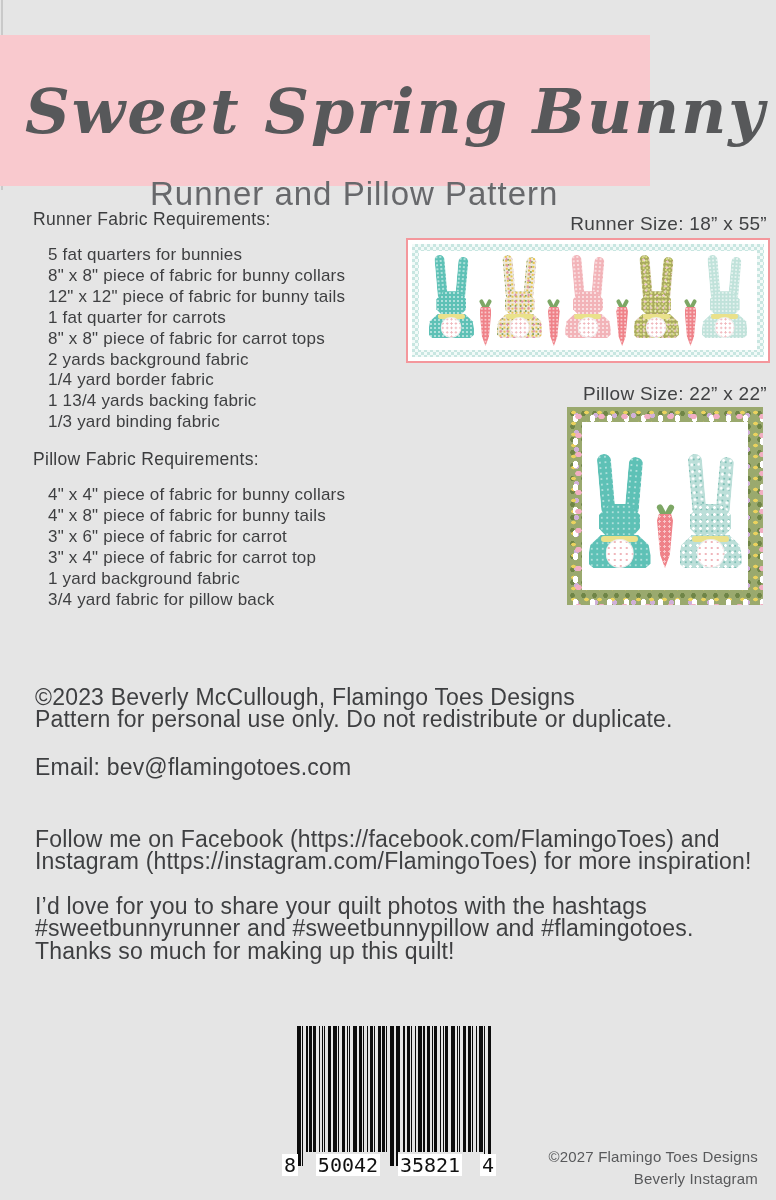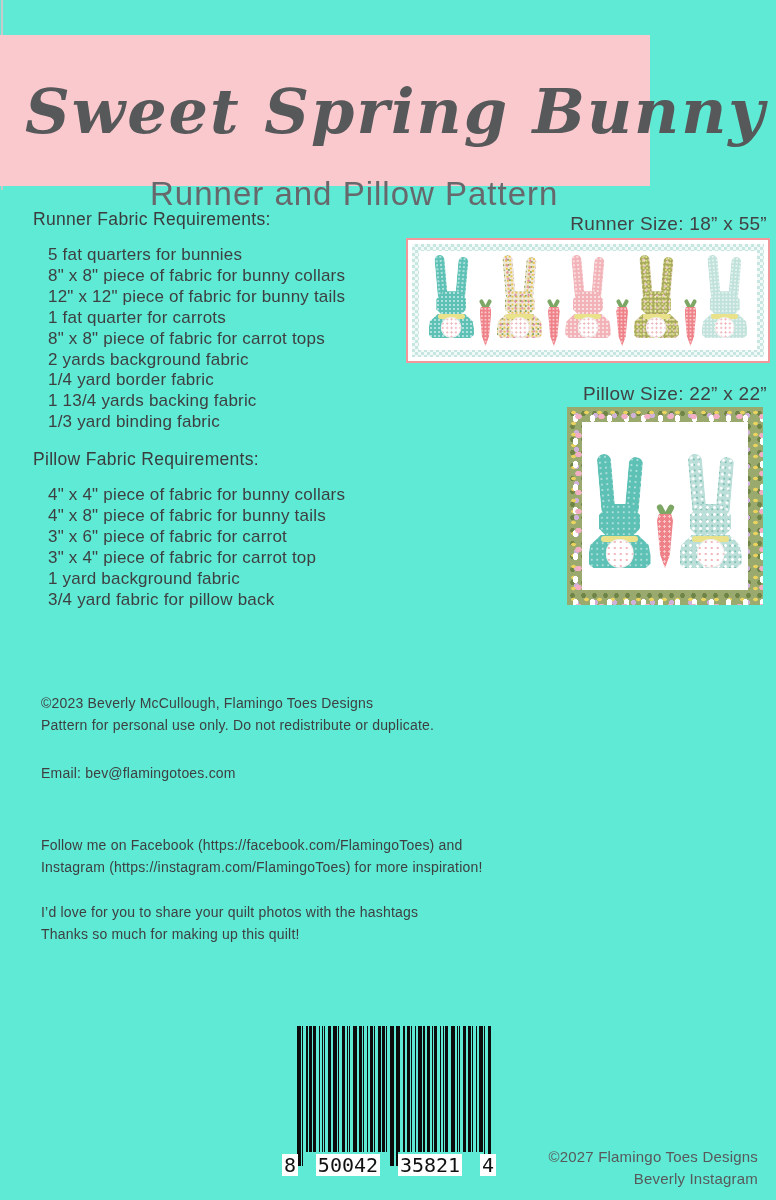--- a/index.html
+++ b/index.html
@@ -1,16 +1,16 @@
 <!DOCTYPE html>
 <html><head>
 <meta charset="utf-8">
 <style>
   html,body{margin:0;padding:0;background:#ffffff;}
-  .page{position:relative;width:776px;height:1200px;background:#5eead4;overflow:hidden;
+  .page{position:relative;width:776px;height:1200px;background:#e5e5e5;overflow:hidden;
         font-family:"Liberation Sans",sans-serif;color:#3e3f41;}
 
   
   .edge-line{position:absolute;left:1px;top:0;width:2px;height:190px;background:#c9c9c9;}
   .banner{position:absolute;left:0;top:35px;width:650px;height:151px;background:#f9c9ce;}
   .banner-title{position:absolute;left:25px;top:40px;font-family:"DejaVu Serif",serif;
         font-style:italic;font-weight:bold;font-size:62px;color:#57585a;letter-spacing:2px;white-space:nowrap;}
   .banner-sub{position:absolute;left:150px;top:140px;font-size:33px;color:#67686b;
         letter-spacing:1px;white-space:nowrap;}
 
@@ -88,21 +88,21 @@
         radial-gradient(#f0c9d4 .14em,transparent .16em),
         radial-gradient(#f7f2d8 .12em,transparent .14em),
         radial-gradient(#d8e07e .1em,transparent .12em);
         background-size:.85em .85em,.65em .65em,.5em .5em;background-position:.1em .2em,.35em .45em,.2em .05em;}
   .fill-mint-floral{background-color:#bcdfd9;background-image:
         radial-gradient(#ffffff .13em,transparent .15em),
         radial-gradient(#7fbfb5 .11em,transparent .13em);
         background-size:.7em .7em,.55em .55em;background-position:0 0,.3em .25em;}
 
   
-  .para{position:absolute;left:33px;margin:8px;font-size:14px;line-height:22.3px;
+  .para{position:absolute;left:33px;margin:2px;font-size:23px;line-height:22.3px;
         letter-spacing:.2px;color:#3e3f41;white-space:nowrap;}
   .para p{margin:0;}
   #copyright-block{top:684px;}
   #contact-block{top:754px;}
   #social-block{top:826px;}
   #share-block{top:893px;}
 
   
   .barcode{position:absolute;left:282px;top:1026px;width:214px;height:150px;}
   .barcode-bars{position:absolute;left:15px;top:0;display:flex;align-items:flex-start;}
@@ -261,20 +261,21 @@
     <p>Email: bev@flamingotoes.com</p>
   </div>
 
   <div class="para" id="social-block">
     <p>Follow me on Facebook (https://facebook.com/FlamingoToes) and</p>
     <p>Instagram (https://instagram.com/FlamingoToes) for more inspiration!</p>
   </div>
 
   <div class="para" id="share-block">
     <p>I’d love for you to share your quilt photos with the hashtags</p>
+    <p>#sweetbunnyrunner and #sweetbunnypillow and #flamingotoes.</p>
     <p>Thanks so much for making up this quilt!</p>
   </div>
 
   <div class="barcode">
     <div class="barcode-bars">
         <div class="bar guard" style="width: 4.05px; margin-right: 0.95px;"></div>
         <div class="bar guard" style="width: 1.35px; margin-right: 2.85px;"></div>
         <div class="bar" style="width: 1.35px; margin-right: 1.9px;"></div>
         <div class="bar" style="width: 2.7px; margin-right: 0.95px;"></div>
         <div class="bar" style="width: 2.7px; margin-right: 2.85px;"></div>

